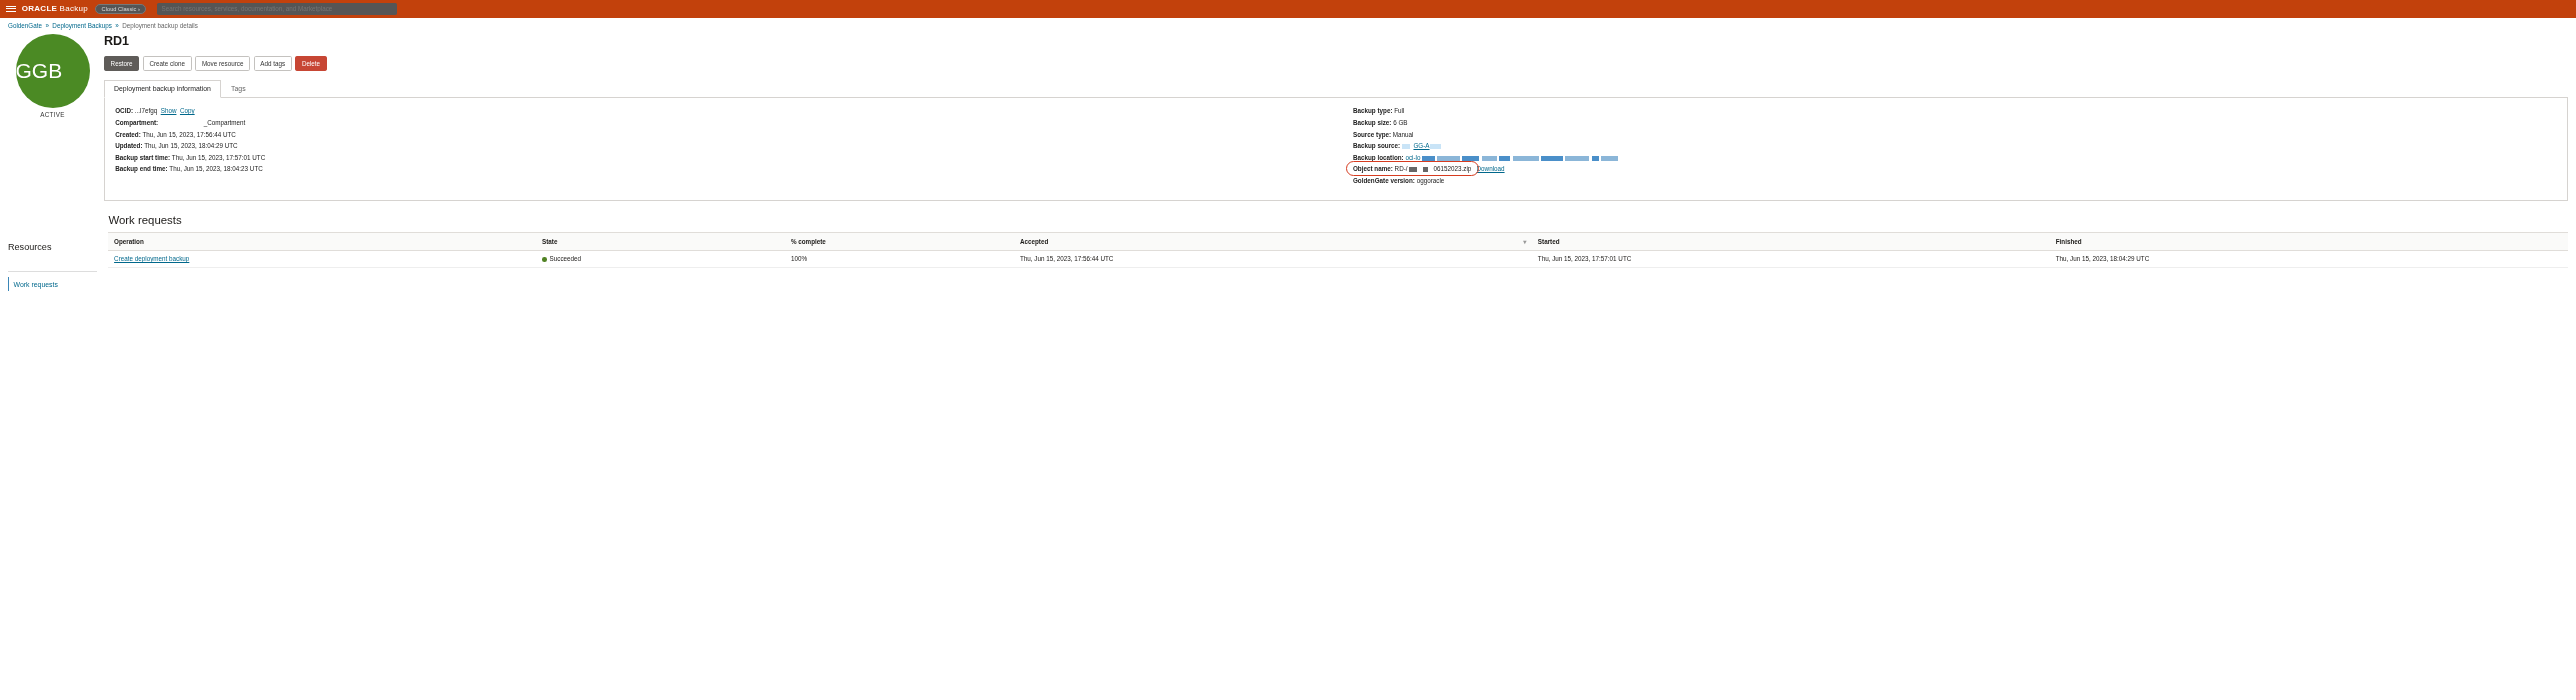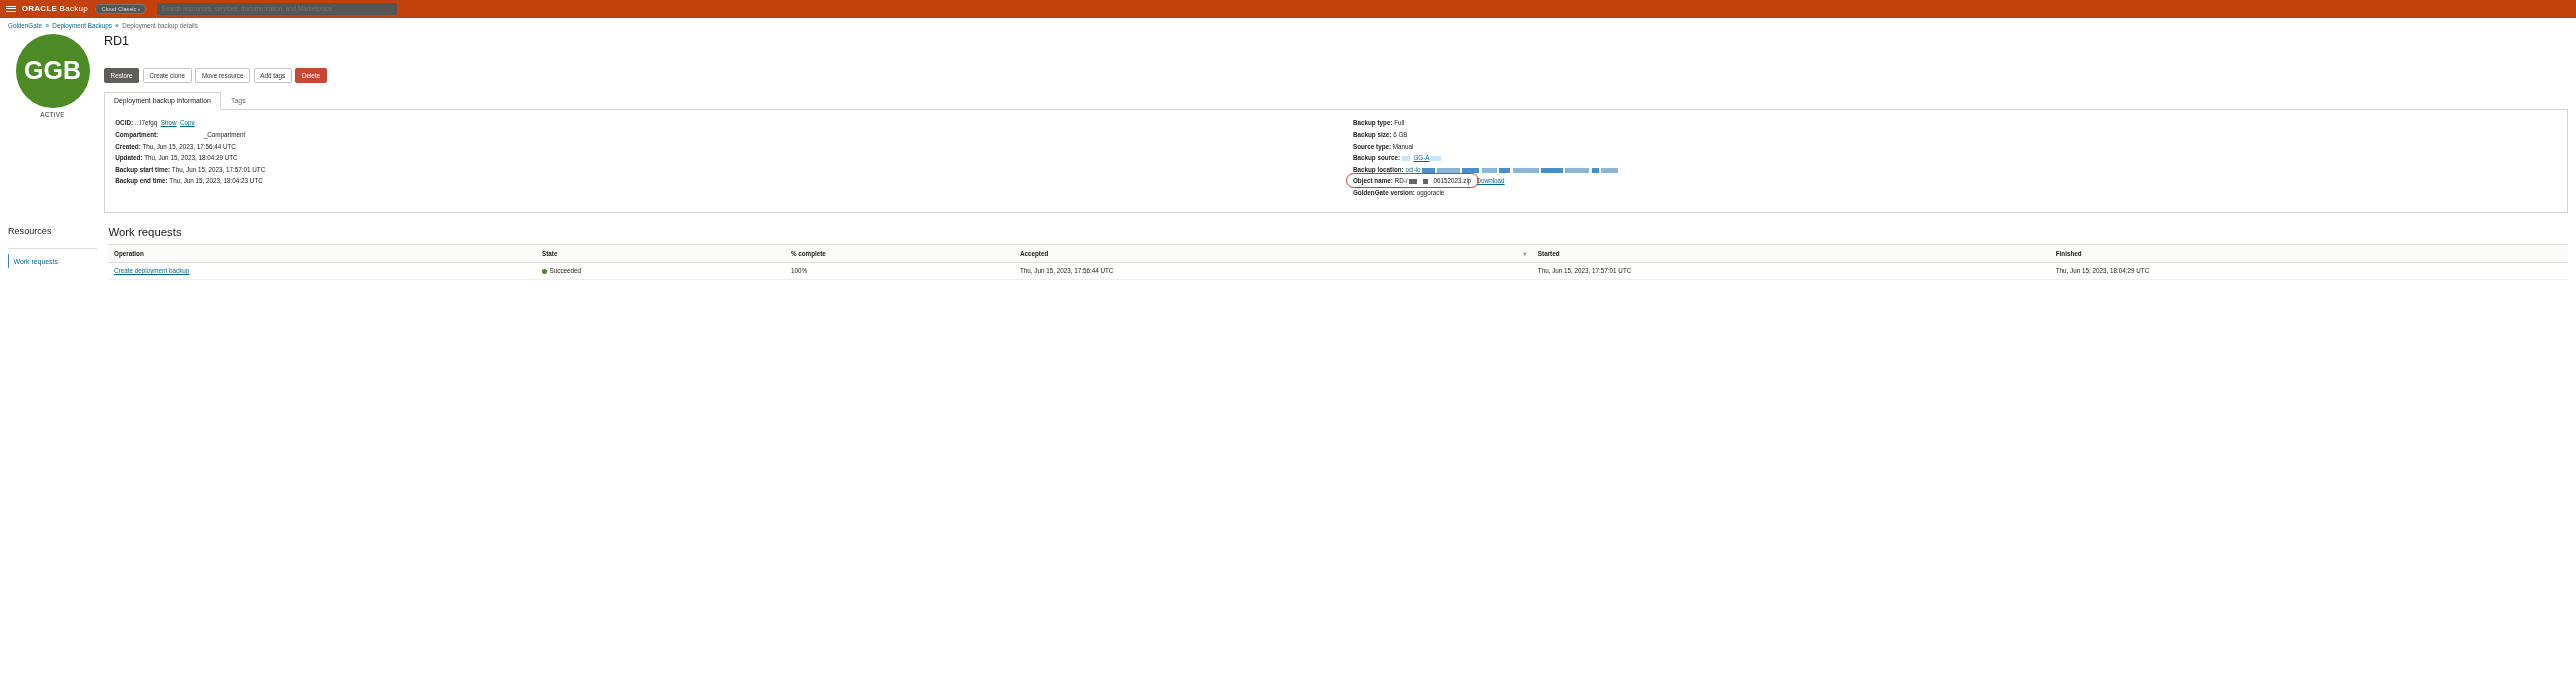--- a/index.html
+++ b/index.html
@@ -17,25 +17,25 @@
     
     
     .breadcrumb { padding: 4.6px 8px; font-size: 6.3px; }
     .breadcrumb a { color: #00688c; text-decoration: none; }
     .breadcrumb .sep { color: #00688c; margin: 0 1.7px; }
     .breadcrumb .current { color: #666; }
     
     
     .main-wrapper { display: flex; padding: 0 8px; }
     .badge-col { width: 89px; flex-shrink: 0; text-align: center; }
-    .badge-circle { width: 74px; height: 74px; background: #4b8a24; border-radius: 50%; display: flex; align-items: center; justify-content: center; color: #fff; font-size: 25px; font-weight: 700; margin: 0 auto 3.4px; }
+    .badge-circle { width: 74px; height: 74px; background: #4b8a24; border-radius: 50%; display: flex; align-items: center; justify-content: flex-start; color: #fff; font-size: 21px; font-weight: 400; margin: 0 auto 3.4px; }
     .badge-status { font-size: 6.3px; color: #333; letter-spacing: 0.3px; }
     
     .content-col { flex: 1; padding-left: 6.9px; }
-    .page-title { font-size: 12.6px; font-weight: 400; margin-bottom: 20px; }
+    .page-title { font-size: 12.6px; font-weight: 700; margin-bottom: 8px; }
     
     .action-row { display: flex; gap: 3.4px; margin-bottom: 9.1px; }
     .btn { border: 0.6px solid #c4c2bf; background: #fff; padding: 2.9px 5.7px; font-size: 6.3px; border-radius: 1.7px; cursor: pointer; color: #333; }
     .btn-primary { background: #5f5c59; color: #fff; border-color: #5f5c59; }
     .btn-danger { background: #c74634; color: #fff; border-color: #c74634; }
     
     
     .tabs { border-bottom: 0.6px solid #d6d3d0; display: flex; }
     .tab { padding: 4.6px 9.1px; font-size: 6.9px; color: #666; cursor: pointer; border: 0.6px solid transparent; border-bottom: none; margin-bottom: -0.6px; }
     .tab.active { border-color: #d6d3d0; border-bottom: 0.6px solid #fff; background: #fff; color: #222; }
@@ -49,21 +49,21 @@
     .bar-mask { display: inline-block; background: #666; height: 5.1px; width: 8px; vertical-align: middle; }
     .bar-mask.light { background: #c9e4f7; }
     .stripey { display: inline-flex; gap: 2.3px; vertical-align: middle; }
     .stripey span { display:inline-block; height: 5.1px; background: #4a8fc9; }
     
     .highlight-ring { position: absolute; border: 1.7px solid #d63b1f; border-radius: 9.1px; pointer-events: none; }
     
     
     .lower-wrapper { display: flex; padding: 12.6px 8px 0; gap: 11.4px; }
     .sidebar { width: 89px; flex-shrink: 0; }
-    .sidebar-title { font-size: 9.1px; font-weight: 400; margin-bottom: 5.7px; padding-bottom: 12px; border-bottom: 0.6px solid #ddd; }
+    .sidebar-title { font-size: 9.1px; font-weight: 400; margin-bottom: 5.7px; padding-bottom: 19px; border-bottom: 0.6px solid #ddd; margin-top: 28px; }
     .sidebar-item { font-size: 6.9px; color: #00688c; padding: 3.4px 0 3.4px 4.6px; border-left: 1.7px solid #3a86b7; cursor: pointer; }
     
     .work-section { flex: 1; }
     .work-title { font-size: 11.4px; font-weight: 400; margin-bottom: 6.9px; }
     
     .wr-table { width: 100%; border-collapse: collapse; font-size: 6.3px; }
     .wr-table th { text-align: left; padding: 4.6px 5.7px; border-top: 0.6px solid #e0ddd9; border-bottom: 0.6px solid #e0ddd9; font-weight: 700; background: #fafaf9; }
     .wr-table th .sort-icon { float: right; color: #999; }
     .wr-table td { padding: 4.6px 5.7px; border-bottom: 0.6px solid #eee; }
     .wr-table a { color: #00688c; text-decoration: underline; }

